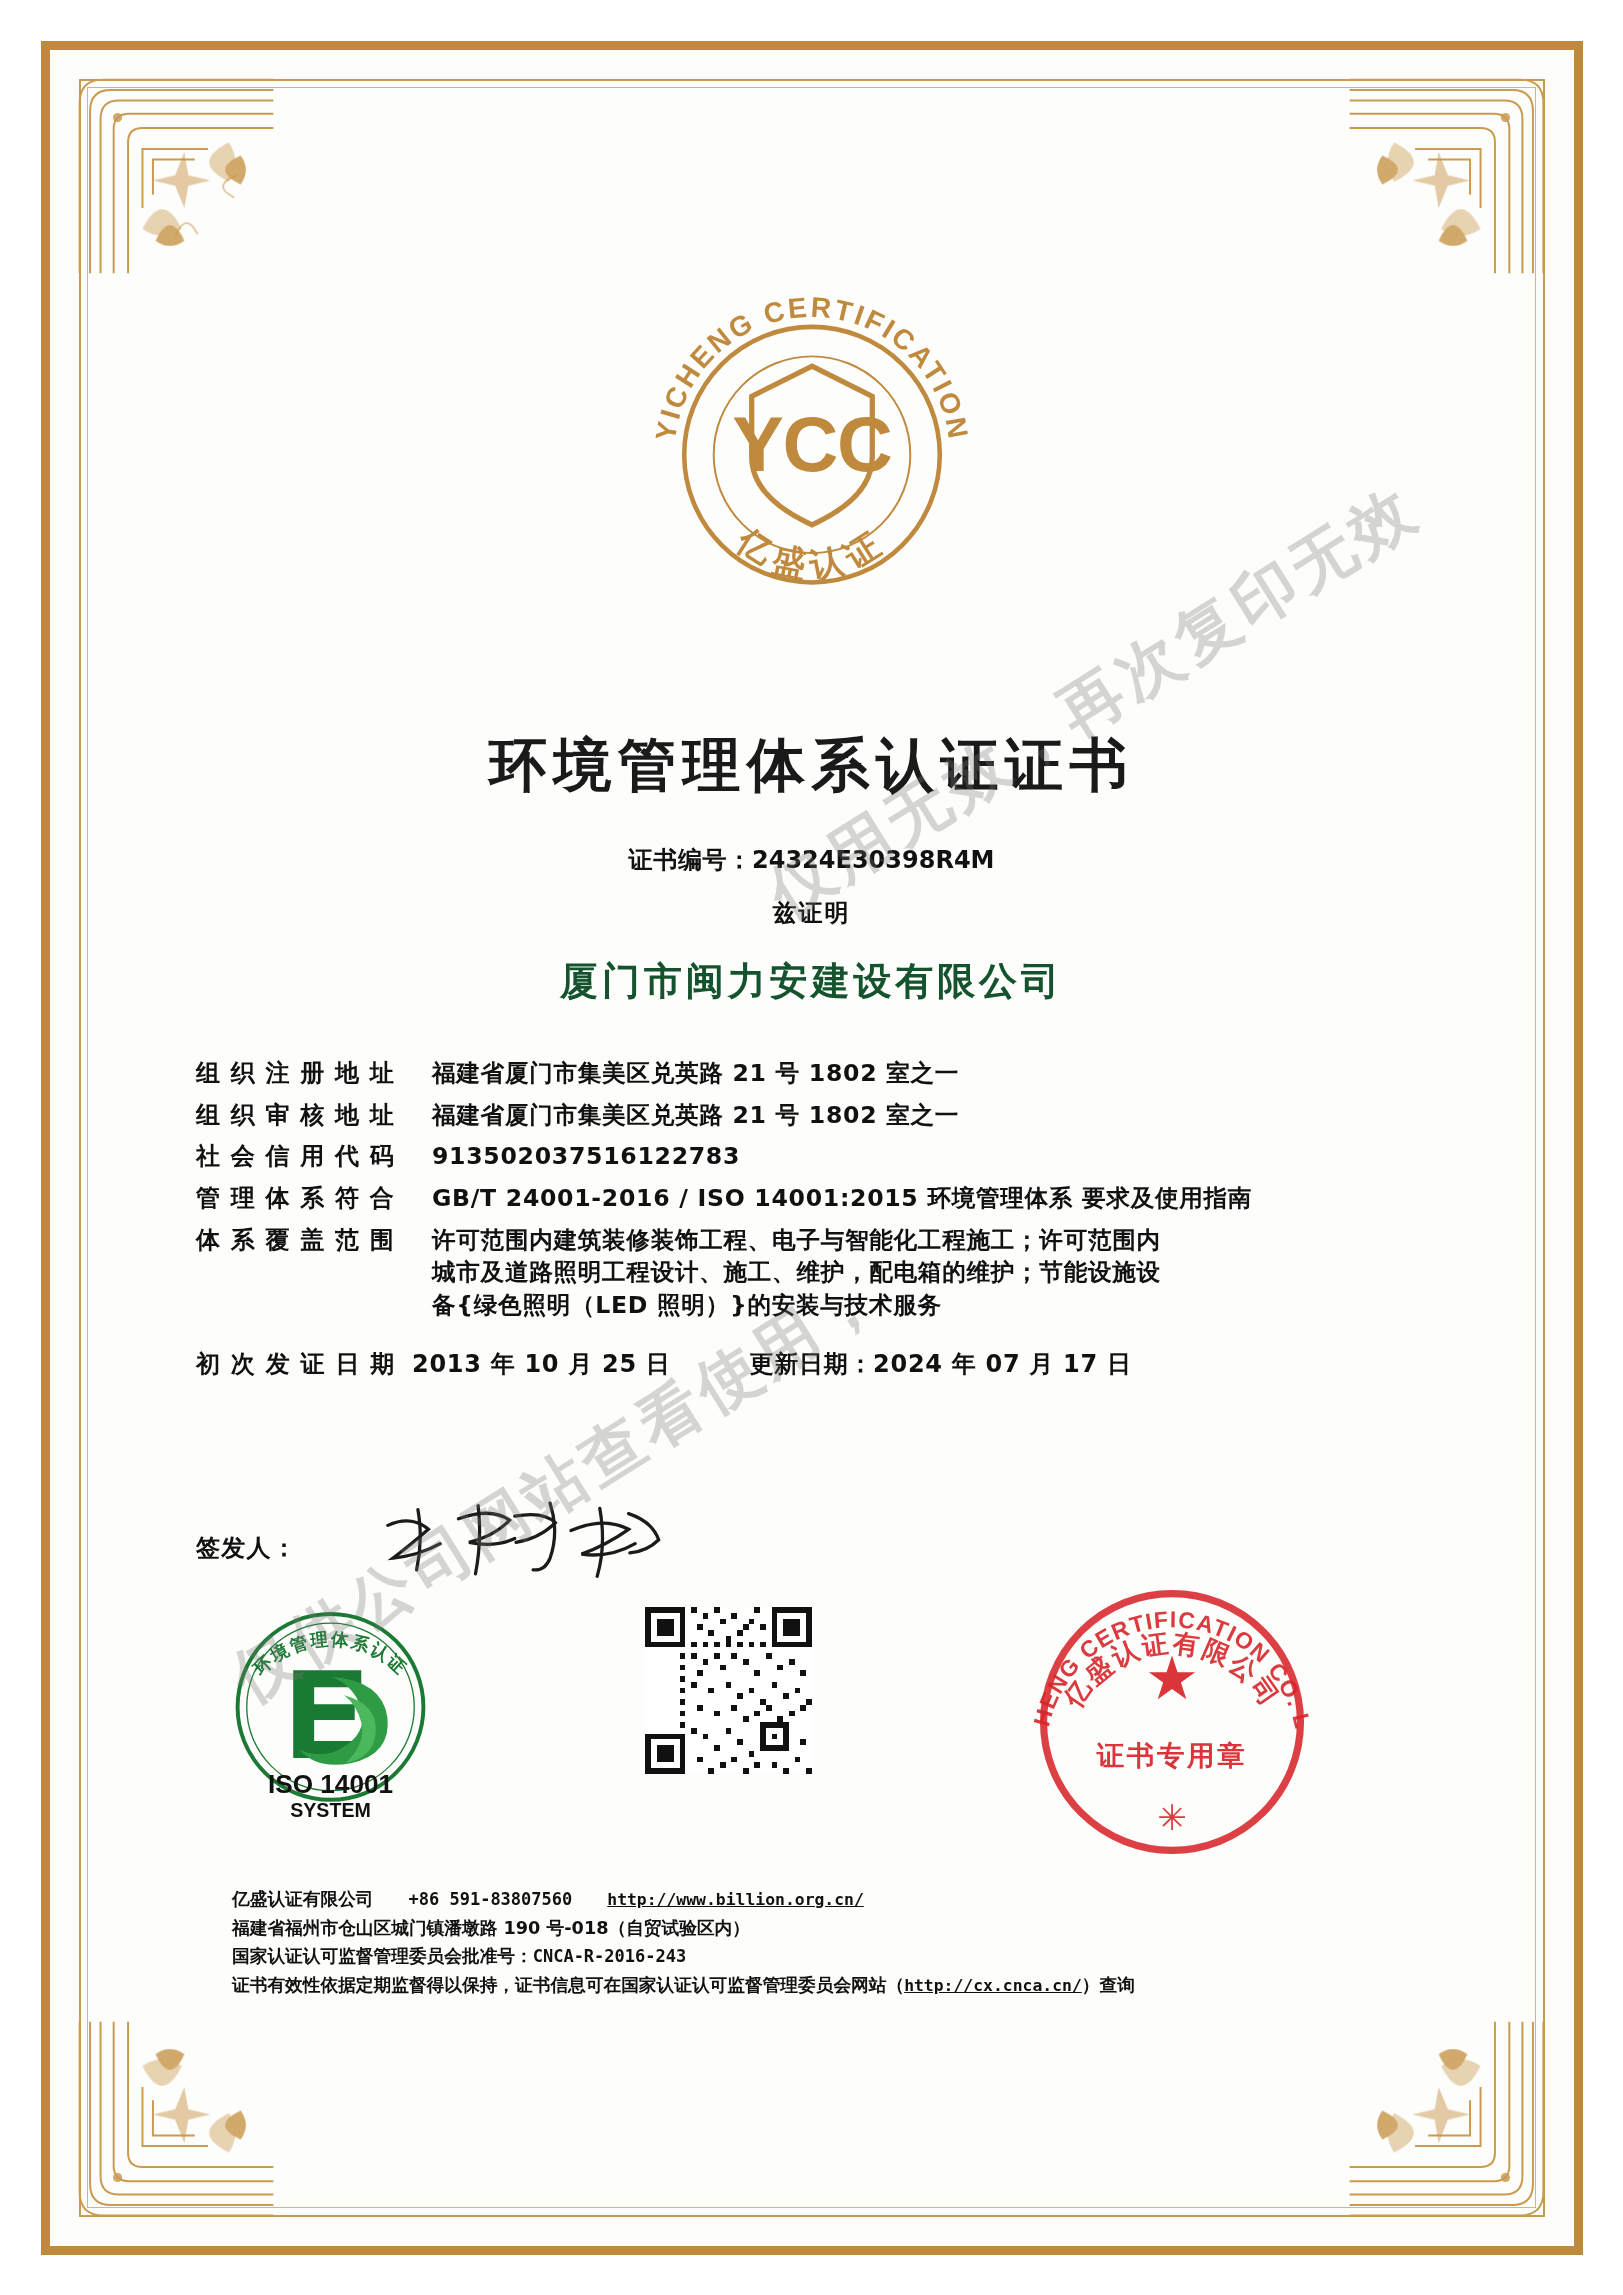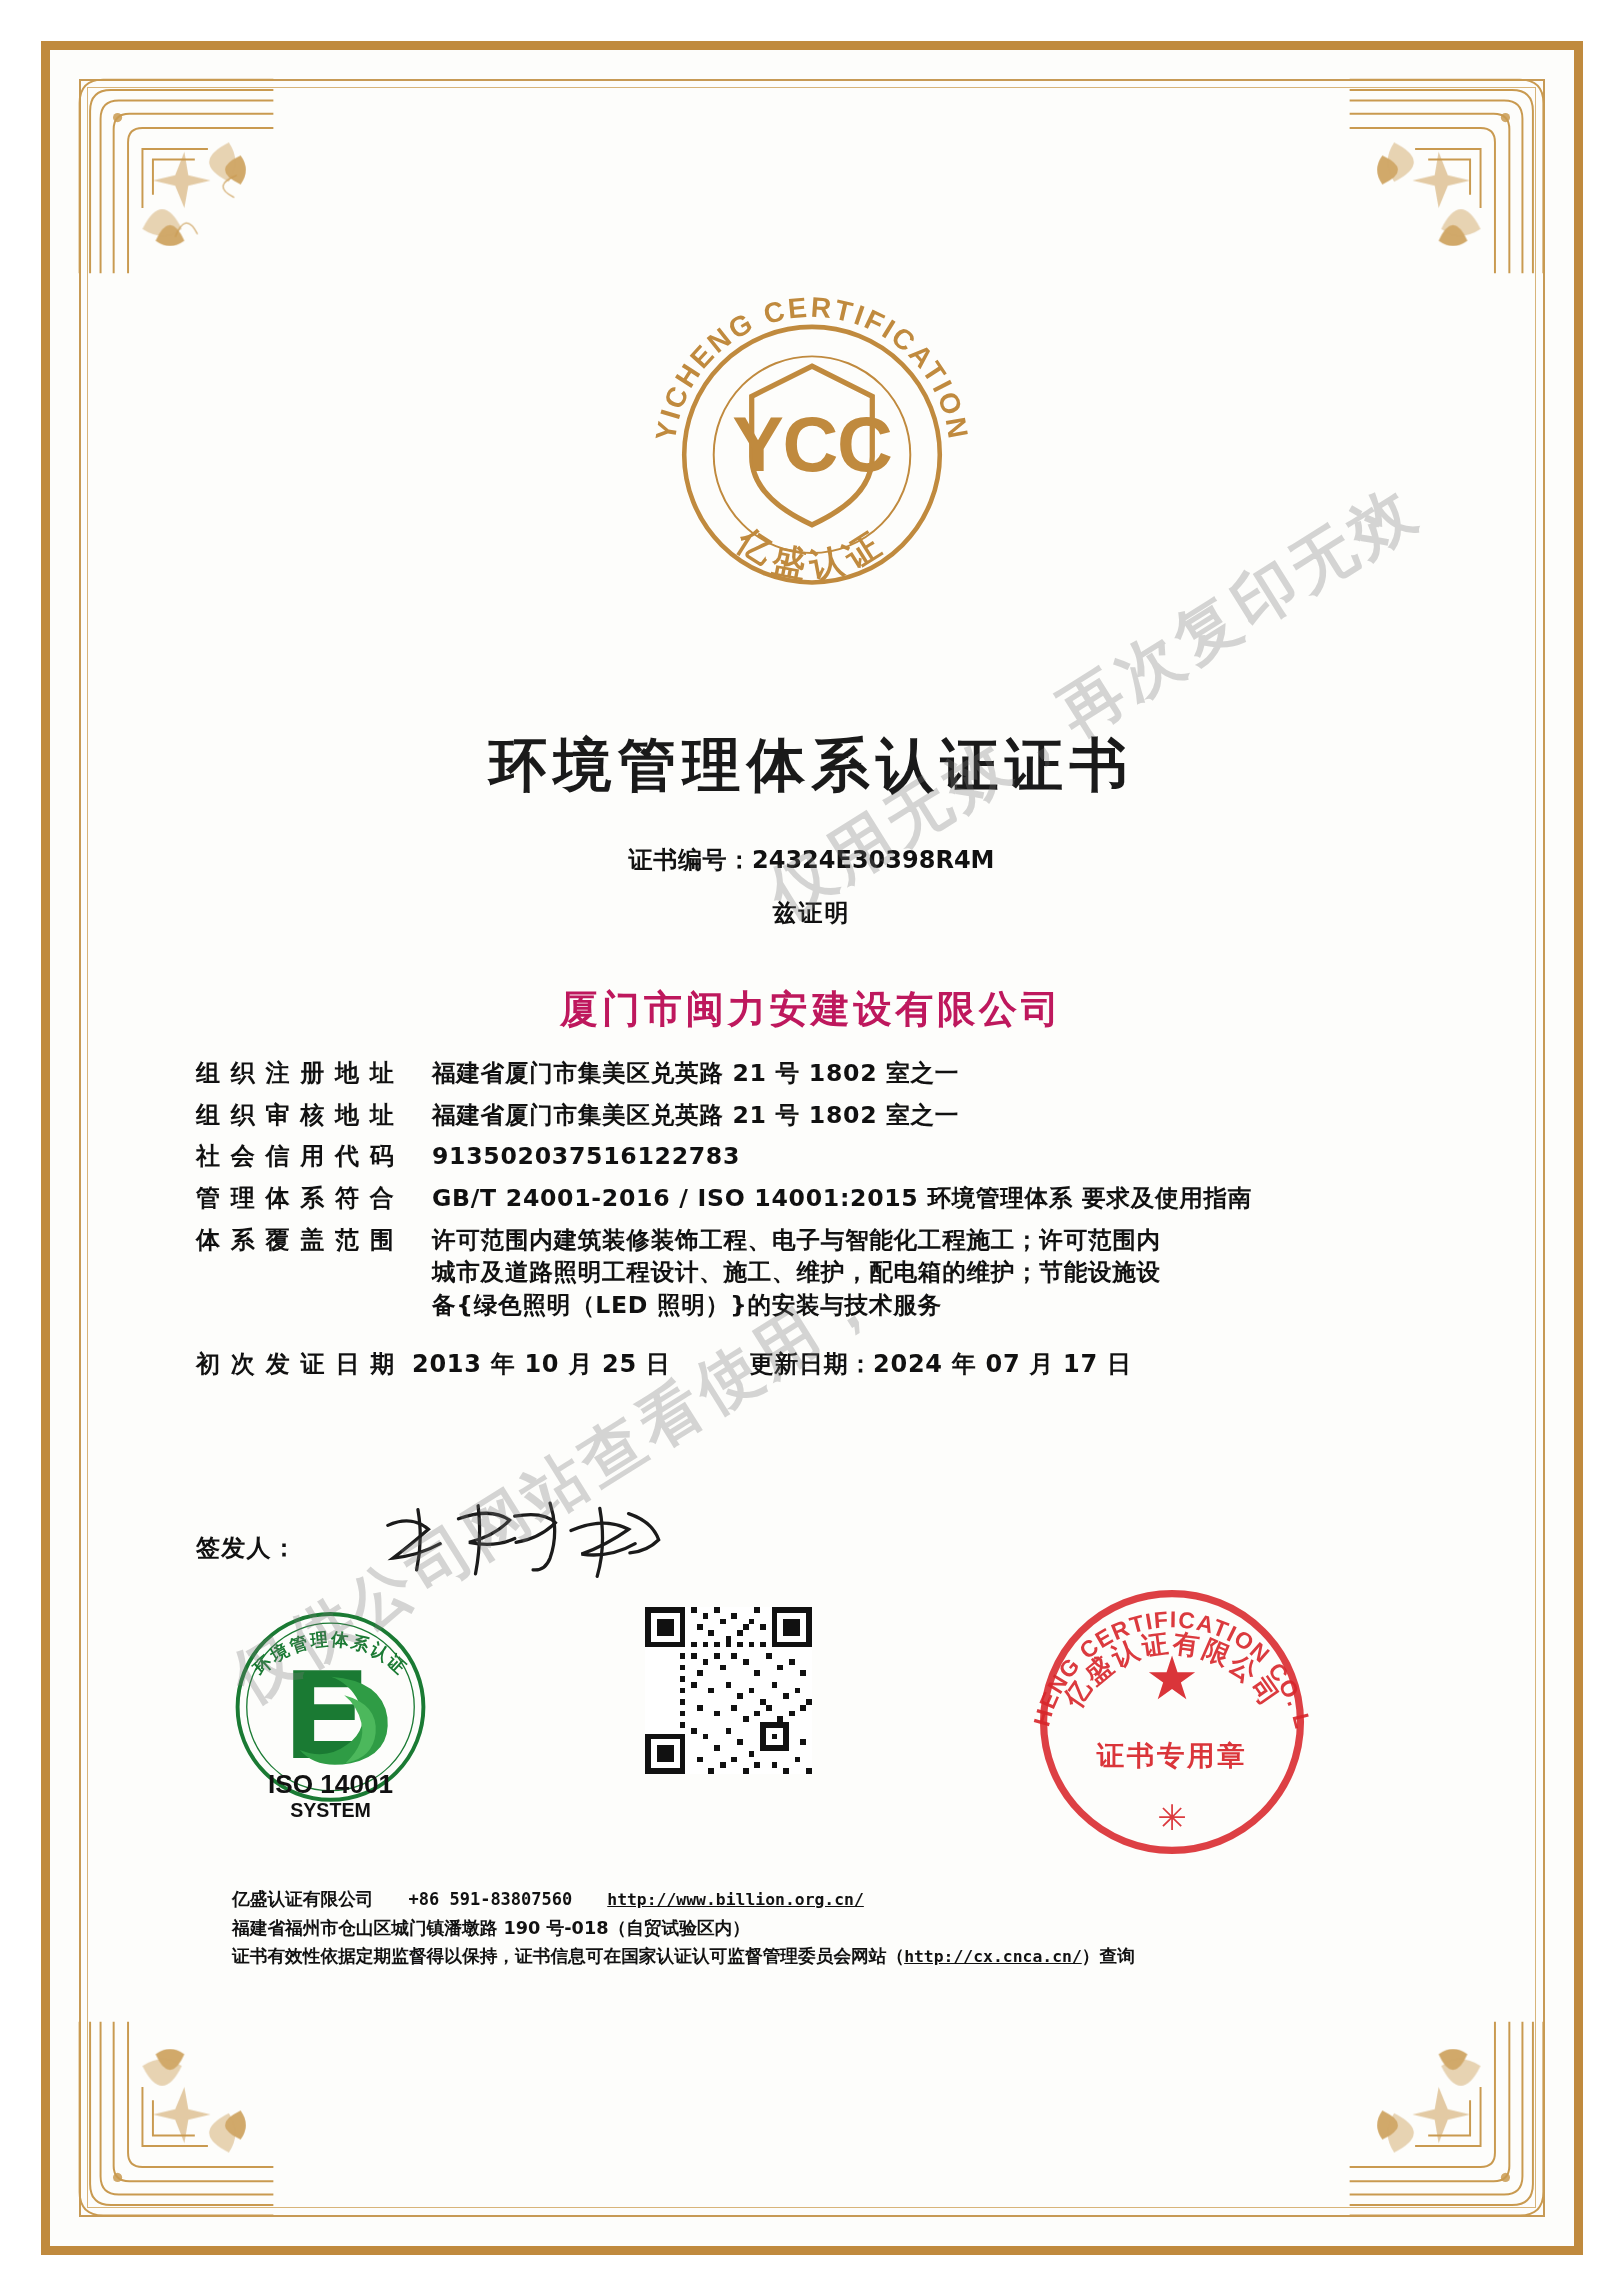--- a/index.html
+++ b/index.html
@@ -101,25 +101,25 @@
     text-align: center;
     font-size: 24px;
     font-weight: bold;
     color: #111;
     font-family: "DejaVu Sans", sans-serif;
     letter-spacing: 2px;
   }
   .company {
     position: absolute;
     left: 0; right: 0;
-    top: 984px;
+    top: 956px;
     text-align: center;
     font-size: 38px;
     font-weight: bold;
-    color: #be185d;
+    color: #14532d;
     font-family: Liberation Sans, sans-serif;
     letter-spacing: 3.9px;
   }
 
   
   .fields {
     position: absolute;
     left: 196px;
     top: 1057px;
     width: 1244px;
@@ -610,20 +610,23 @@
       <text x="235" y="400" text-anchor="middle" font-size="54" fill="#d8252a" opacity="0.9">✳</text>
     </svg>
   </div>
 
   <div class="footer">
     <div class="r">
       <span>亿盛认证有限公司</span><span class="sp"></span><span class="mono">+86 591-83807560</span><span class="sp"></span><span class="link">http://www.billion.org.cn/</span>
     </div>
     <div class="r">福建省福州市仓山区城门镇潘墩路 190 号-018（自贸试验区内）</div>
     <div class="r">
+      <span>国家认证认可监督管理委员会批准号：</span><span class="mono">CNCA-R-2016-243</span>
+    </div>
+    <div class="r">
       <span>证书有效性依据定期监督得以保持，证书信息可在国家认证认可监督管理委员会网站（</span><span class="link">http://cx.cnca.cn/</span><span>）查询</span>
     </div>
   </div>
 
   <div class="watermark">
     <div class="wm-text wm1">仅用无效，再次复印无效</div>
     <div class="wm-text wm2">仅供公司网站查看使用，</div>
   </div>
 
 </div>

